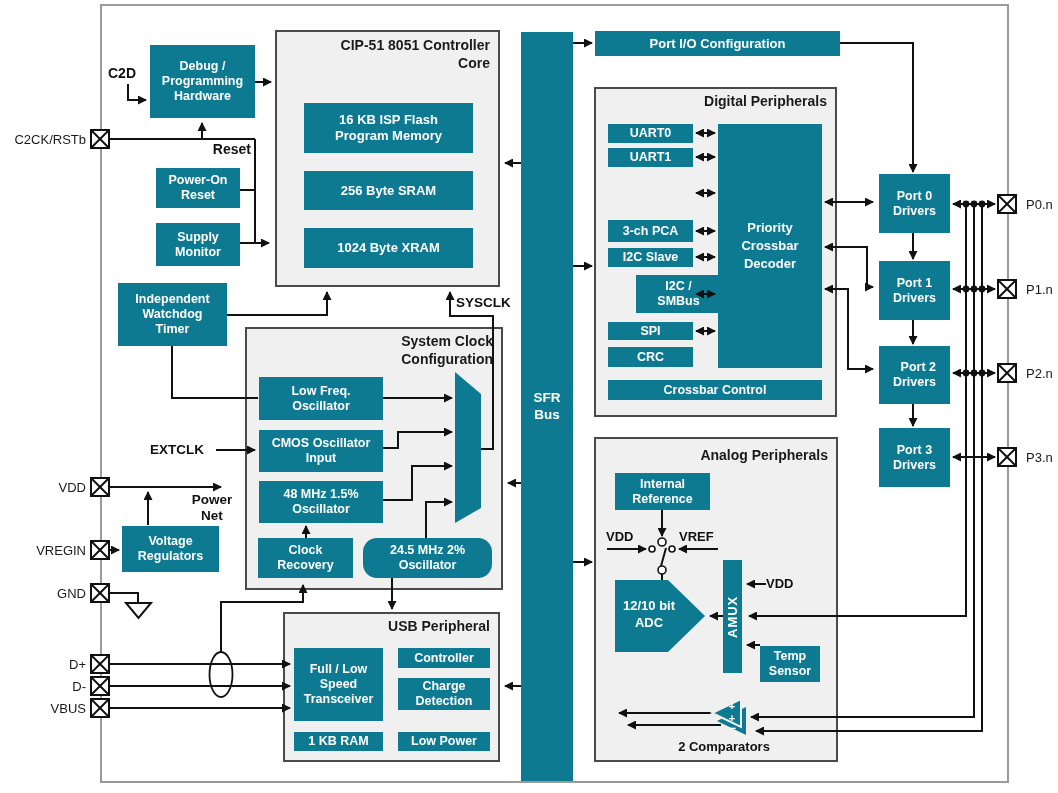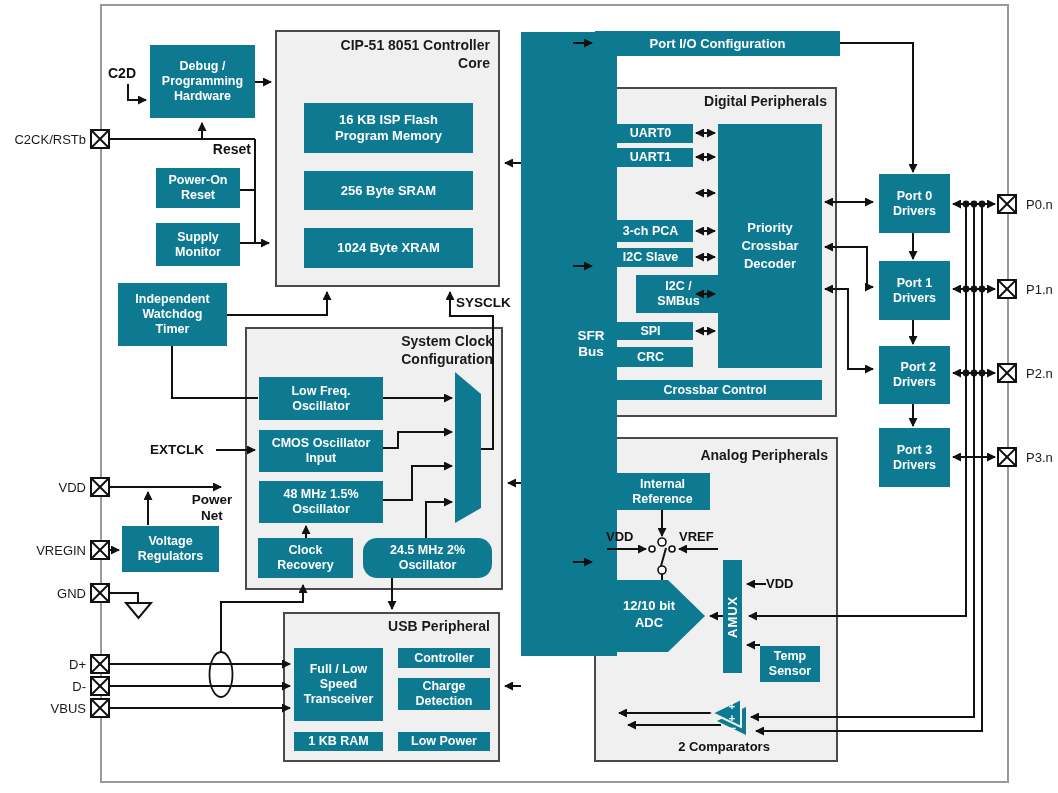--- a/index.html
+++ b/index.html
@@ -69,21 +69,21 @@
 
   <div class="blk" style="left:294px;top:648px;width:89px;height:73px;">Full / Low
 Speed
 Transceiver</div>
   <div class="blk" style="left:398px;top:648px;width:92px;height:20px;">Controller</div>
   <div class="blk" style="left:398px;top:678px;width:92px;height:32px;">Charge
 Detection</div>
   <div class="blk" style="left:294px;top:732px;width:89px;height:19px;">1 KB RAM</div>
   <div class="blk" style="left:398px;top:732px;width:92px;height:19px;">Low Power</div>
 
-  <div class="blk" style="left:521px;top:32px;width:52px;height:624px;font-size:13.5px;padding-left:44px;">SFR
+  <div class="blk" style="left:521px;top:32px;width:52px;height:749px;font-size:13.5px;">SFR
 Bus</div>
   <div class="blk" style="left:595px;top:31px;width:245px;height:25px;font-size:13px;">Port I/O Configuration</div>
 
   <div class="blk" style="left:608px;top:124px;width:85px;height:19px;">UART0</div>
   <div class="blk" style="left:608px;top:148px;width:85px;height:19px;">UART1</div>
   <div class="blk" style="left:608px;top:220px;width:85px;height:22px;">3-ch PCA</div>
   <div class="blk" style="left:608px;top:248px;width:85px;height:19px;">I2C Slave</div>
   <div class="blk" style="left:608px;top:275px;width:85px;height:38px;margin-left:28px;">I2C /
 SMBus</div>
   <div class="blk" style="left:608px;top:322px;width:85px;height:18px;">SPI</div>

